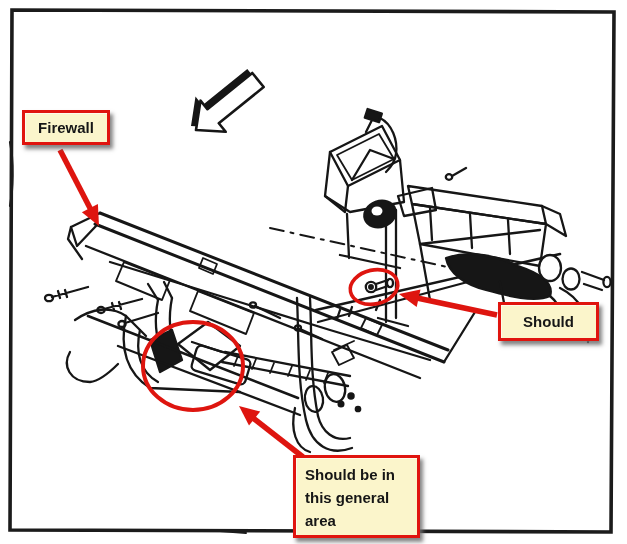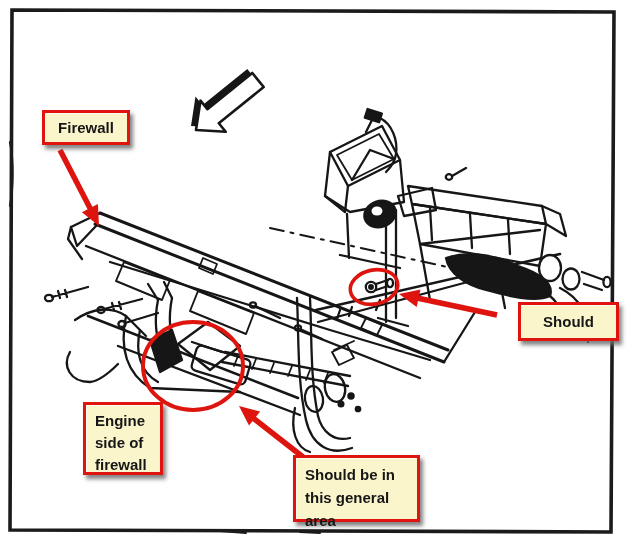--- a/index.html
+++ b/index.html
@@ -12,26 +12,26 @@
     position:absolute;
     background:#fbf5cb;
     border:3px solid #e0140e;
     box-shadow:3px 4px 4px rgba(110,110,110,.85), inset 1px 1px 0 rgba(255,255,255,.6);
     color:#161616;
     font-weight:bold;
     font-size:15px;
     line-height:21px;
     box-sizing:border-box;
   }
-  .callout.center{display:flex;align-items:center;justify-content:center;margin-left:20px;}
+  .callout.center{display:flex;align-items:center;justify-content:center;}
   .callout.multiline{padding:5px 6px 4px 9px;}
   #callout-firewall{left:22px;top:110px;width:88px;height:35px;}
   #callout-drain{left:498px;top:302px;width:101px;height:39px;}
   #callout-engine-side{left:83px;top:402px;width:80px;height:73px;line-height:22px;}
-  #callout-general-area{left:293px;top:455px;width:127px;height:67px;line-height:23px;}
+  #callout-general-area{left:293px;top:455px;width:127px;height:83px;line-height:23px;}
 </style>
 </head>
 <body>
 
 <div id="stage">
 
   <svg id="lineart" width="627" height="544" viewBox="0 0 627 544">
 
     <g stroke="#1b1b1b" fill="none" stroke-width="3.6" stroke-linecap="round">
       <path d="M12,10 L614,12 L611,532 L10,530 Z"></path>
@@ -163,21 +163,18 @@
   </svg>
 
   <div class="callout center" id="callout-firewall">
     <span>Firewall</span>
   </div>
 
   <div class="callout center" id="callout-drain">
     <span>Should</span>
   </div>
 
-  <div class="callout multiline" id="callout-engine-side">
-    <span>Engine side of firewall</span>
-  </div>
 
   <div class="callout multiline" id="callout-general-area">
     <span>Should be in this general area</span>
   </div>
 
 </div>
 
 </body></html>

